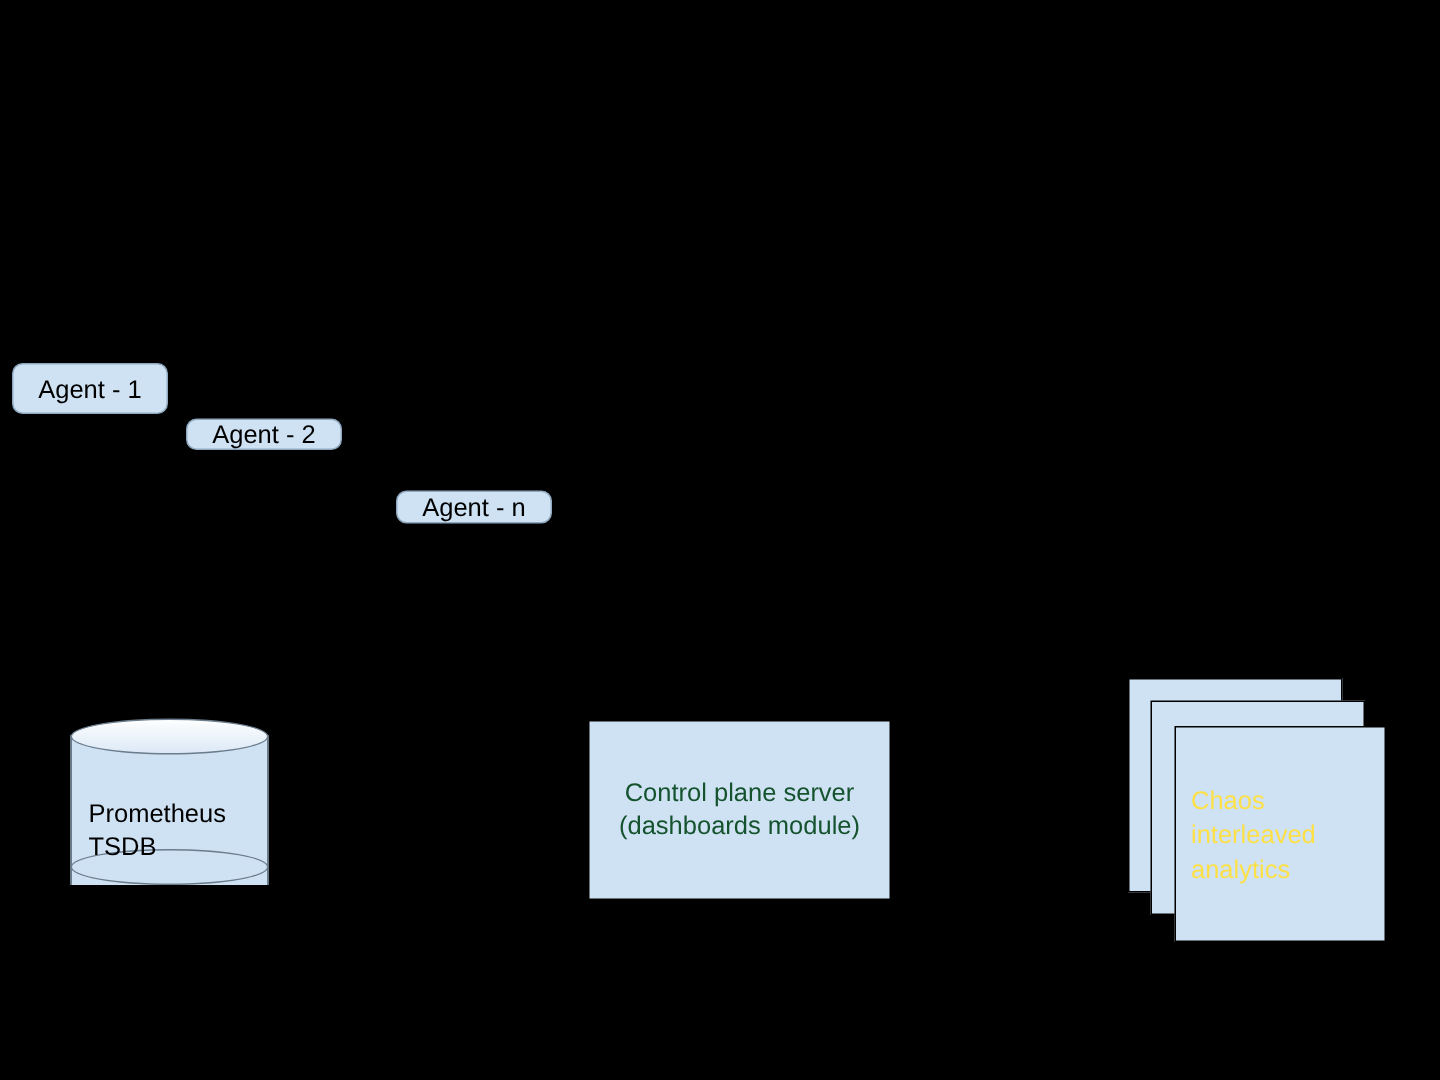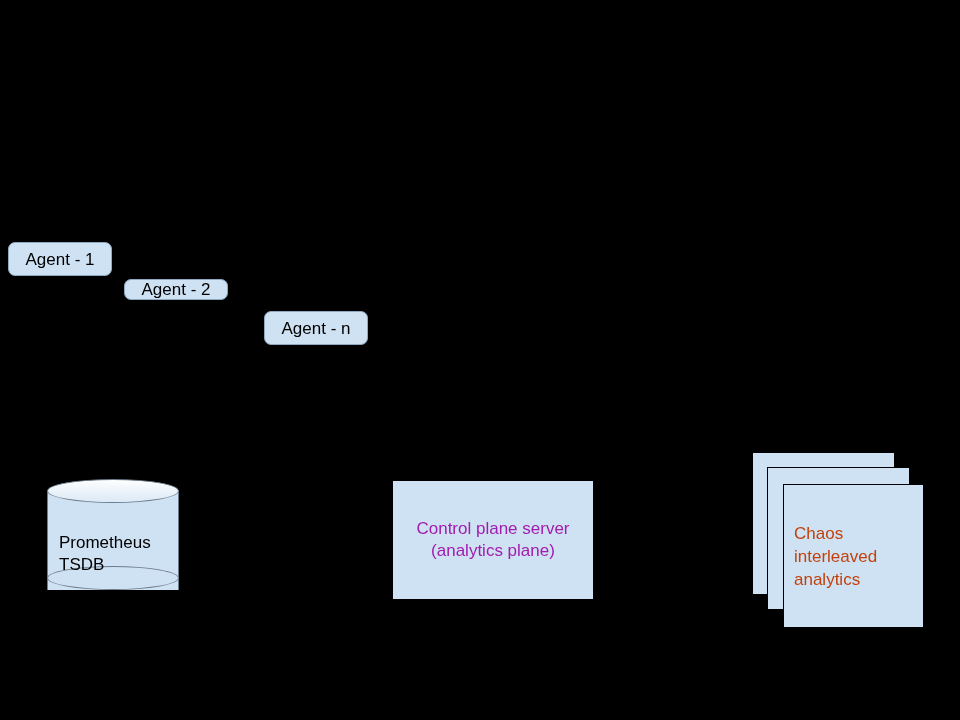--- a/index.html
+++ b/index.html
@@ -50,77 +50,77 @@
     color:#000;font-size:17px;line-height:22px;
     box-sizing:border-box;
   }
 
   
   .rect-node{
     position:absolute;
     background:#cfe2f3;
     display:flex;align-items:center;justify-content:center;
     text-align:center;
-    color:#a21caf;font-size:17px;line-height:22px;
+    color:#14532d;font-size:17px;line-height:22px;
     box-sizing:border-box;
   }
 
   
   .stack{position:absolute;left:752px;top:452px;width:172px;height:176px;}
   .stack-sheet{
     position:absolute;
     background:#cfe2f3;
     border:1px solid #000;
     box-sizing:border-box;
   }
   .sheet-back  {left:0px;  top:0px;  width:143px;height:143px;}
   .sheet-mid   {left:15px; top:15px; width:143px;height:143px;}
   .sheet-front {left:31px; top:32px; width:141px;height:144px;}
   .stack-label{
     position:absolute;left:31px;top:32px;width:141px;height:144px;
     display:flex;align-items:center;
     padding-left:11px;
-    color:#c2410c;font-size:17px;line-height:23px;
+    color:#fde047;font-size:17px;line-height:23px;
     box-sizing:border-box;
   }
 
   
   .arrow-into-stack{position:absolute;left:742px;top:526px;width:28px;height:22px;}
 </style>
 </head>
 <body>
 
 <div id="canvas">
 
   <div class="agent-box" style="left:8px;top:242px;width:104px;height:34px;">
     <span>Agent - 1</span>
   </div>
 
   <div class="agent-box" style="left:124px;top:279px;width:104px;height:21px;">
     <span>Agent - 2</span>
   </div>
 
-  <div class="agent-box" style="left:264px;top:311px;width:104px;height:34px;">
+  <div class="agent-box" style="left:264px;top:327px;width:104px;height:22px;">
     <span>Agent - n</span>
   </div>
 
   <div class="cylinder">
     <div class="cyl-body"></div>
     <div class="cyl-bottom"></div>
     <div class="cyl-top"></div>
     <div class="cyl-label">
       <div>Prometheus</div>
       <div>TSDB</div>
     </div>
   </div>
 
   <div class="rect-node" style="left:393px;top:481px;width:200px;height:118px;">
     <div>
       <div>Control plane server</div>
-      <div>(analytics plane)</div>
+      <div>(dashboards module)</div>
     </div>
   </div>
 
   <svg class="arrow-into-stack" viewBox="0 0 28 22">
     <path d="M6 11 L20 11" stroke="#000" stroke-width="2" fill="none"></path>
     <path d="M8 4 L22 11 L8 18 Z" fill="#000"></path>
   </svg>
 
   <div class="stack">
     <div class="stack-sheet sheet-back"></div>

